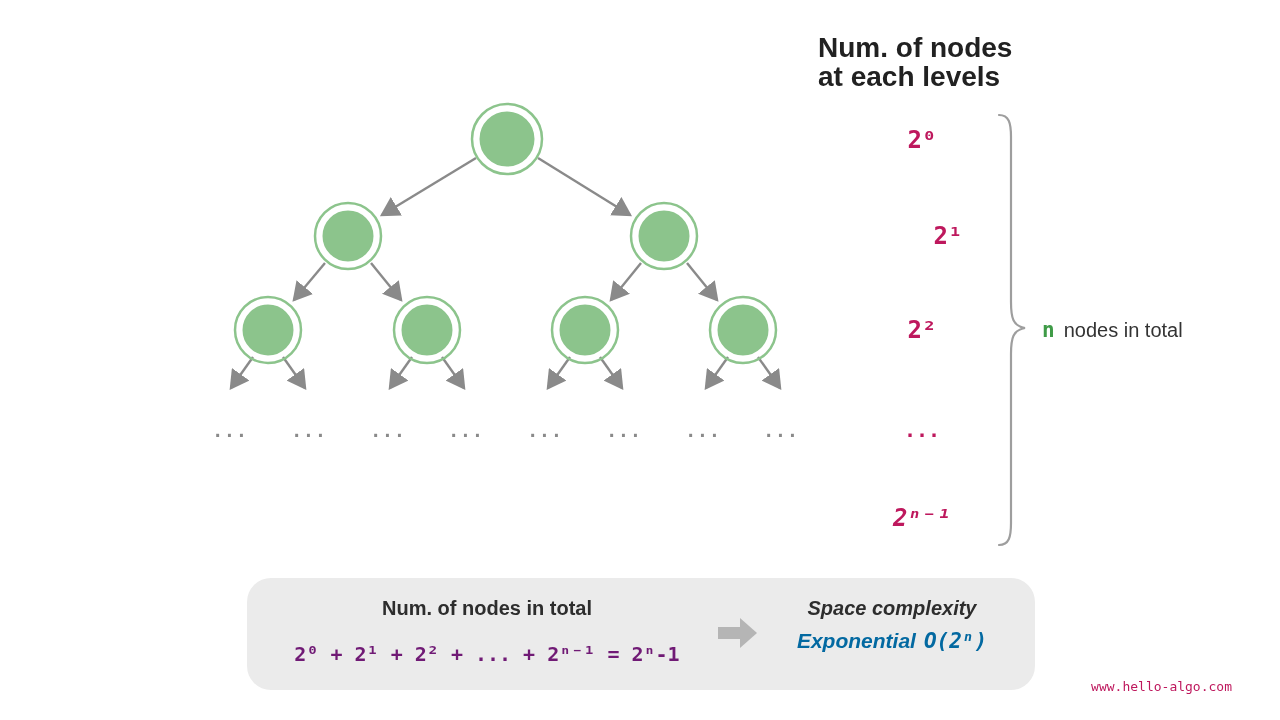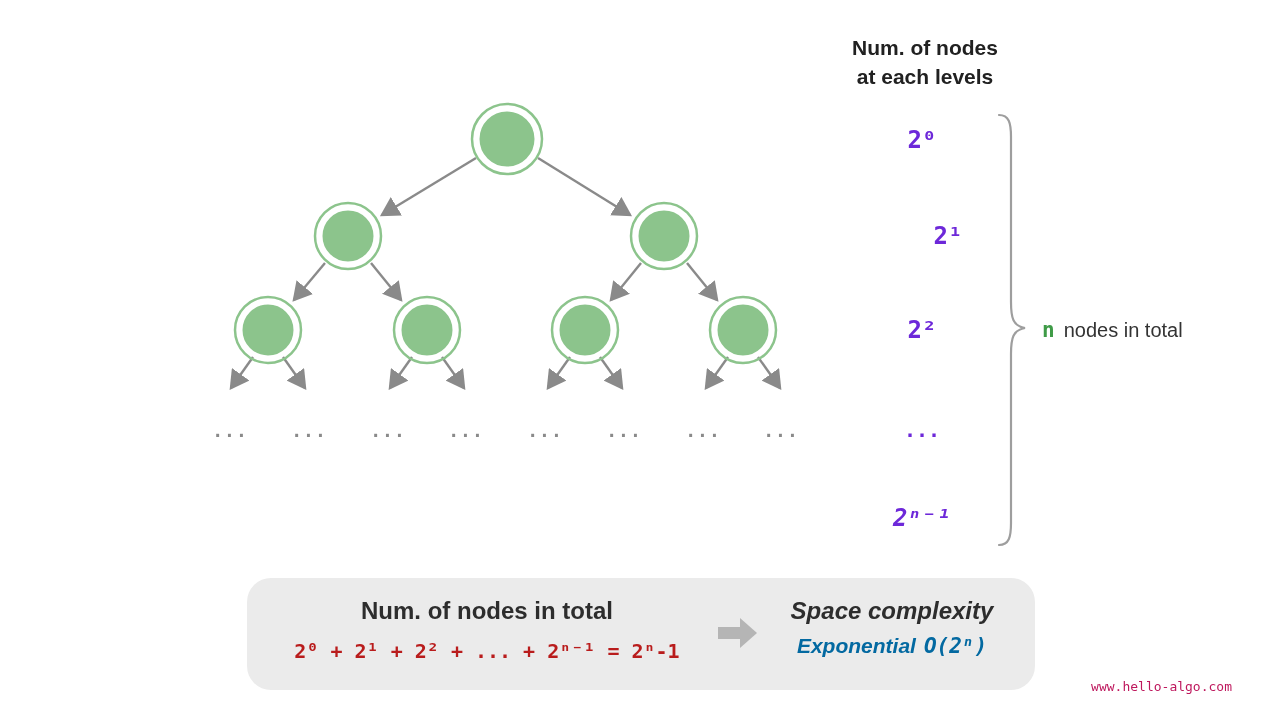--- a/index.html
+++ b/index.html
@@ -7,48 +7,48 @@
     position:relative;width:1280px;height:720px;background:#ffffff;
     font-family:"Liberation Sans",sans-serif;overflow:hidden;
   }
   .tree-svg{position:absolute;left:0;top:0;}
   .dots{
     position:absolute;width:44px;text-align:center;
     font-family:"DejaVu Sans Mono",monospace;font-weight:bold;
     font-size:18px;color:#8a8a8a;letter-spacing:1px;
   }
   .heading{
-    position:absolute;left:818px;top:33px;width:214px;text-align:center;
-    font-size:21px;line-height:29px;font-weight:600;color:#212121;
+    position:absolute;left:818px;top:33px;width:214px;
+    font-size:28px;line-height:29px;font-weight:600;color:#212121;
   }
   .level-label{
     position:absolute;width:130px;text-align:center;
     font-family:"DejaVu Sans Mono",monospace;font-weight:bold;
-    font-size:24px;color:#6d28d9;
+    font-size:24px;color:#be185d;
   }
   .level-label.small{font-size:20px;}
   .brace-svg{position:absolute;left:995px;top:112px;}
   .brace-label{
     position:absolute;left:1042px;top:316px;height:28px;
     display:flex;align-items:center;font-size:20px;color:#333333;
   }
   .brace-label .n{
     font-family:"DejaVu Sans Mono",monospace;font-weight:bold;
     color:#3f9b47;font-size:21px;margin-right:9px;
   }
   .summary-box{
     position:absolute;left:247px;top:578px;width:788px;height:112px;
     background:#ebebeb;border-radius:24px;
   }
   .total-col{position:absolute;left:20px;top:19px;width:440px;text-align:center;}
   .space-col{position:absolute;left:510px;top:19px;width:270px;text-align:center;font-style:italic;}
-  .box-title{font-size:24px;font-weight:bold;color:#2d2d2d;}
+  .box-title{font-size:20px;font-weight:bold;color:#2d2d2d;}
   .total-formula{
-    margin-top:14px;font-family:"DejaVu Sans Mono",monospace;
-    font-weight:bold;font-size:20px;color:#b91c1c;white-space:nowrap;
+    margin-top:22px;font-family:"DejaVu Sans Mono",monospace;
+    font-weight:bold;font-size:20px;color:#701a75;white-space:nowrap;
   }
   .space-value{margin-top:9px;font-size:21px;font-weight:bold;color:#0369a1;white-space:nowrap;}
   .space-value .big-o{font-family:"DejaVu Sans Mono",monospace;font-weight:bold;margin-left:8px;}
   .big-arrow{position:absolute;left:471px;top:40px;width:40px;height:30px;}
   .big-arrow .shaft{position:absolute;left:0;top:9px;width:22px;height:12px;background:#b5b5b5;}
   .big-arrow .head{
     position:absolute;left:22px;top:0;width:0;height:0;
     border-top:15px solid transparent;border-bottom:15px solid transparent;
     border-left:17px solid #b5b5b5;
   }

